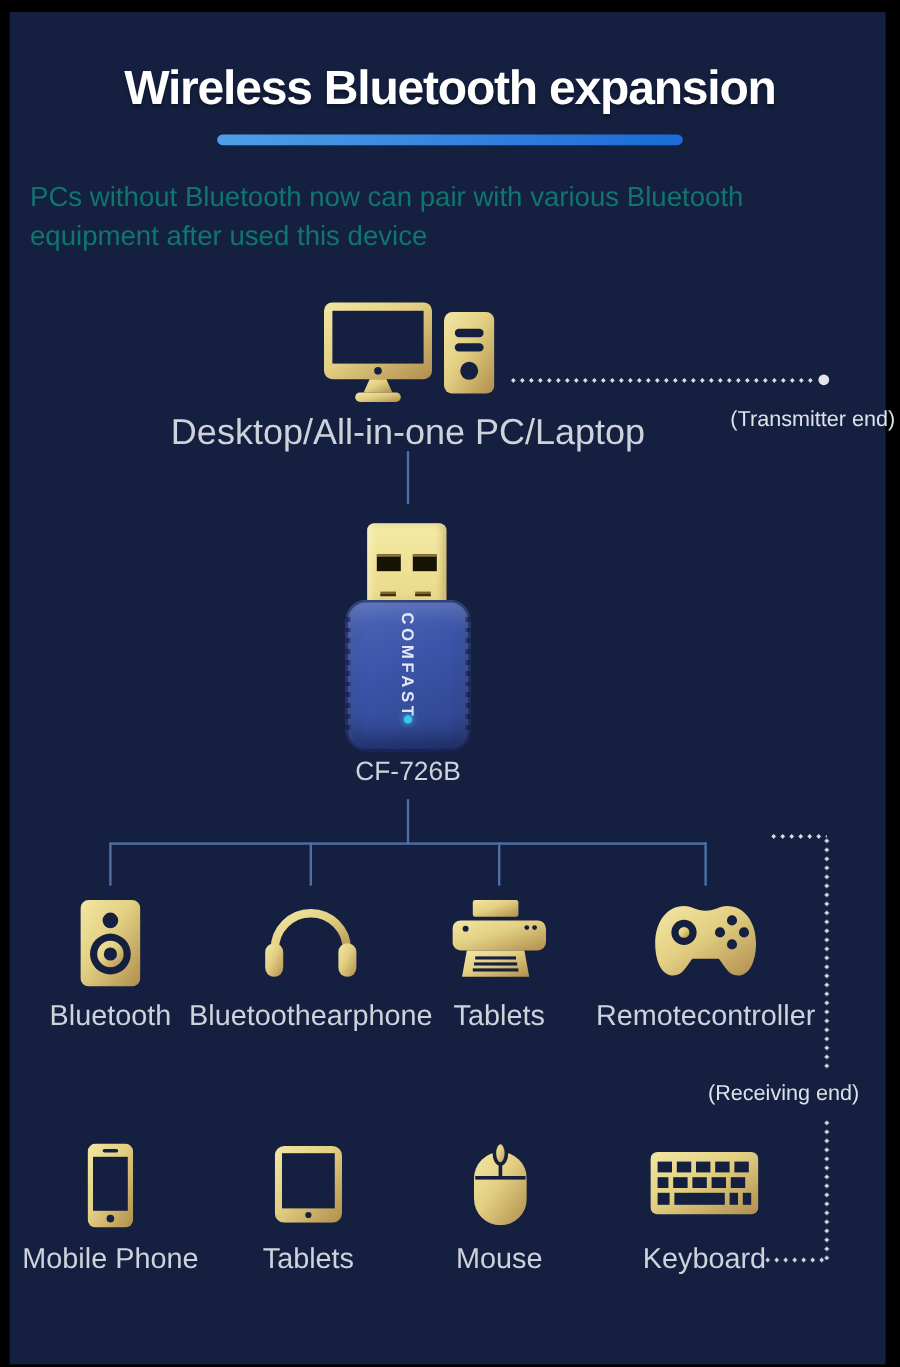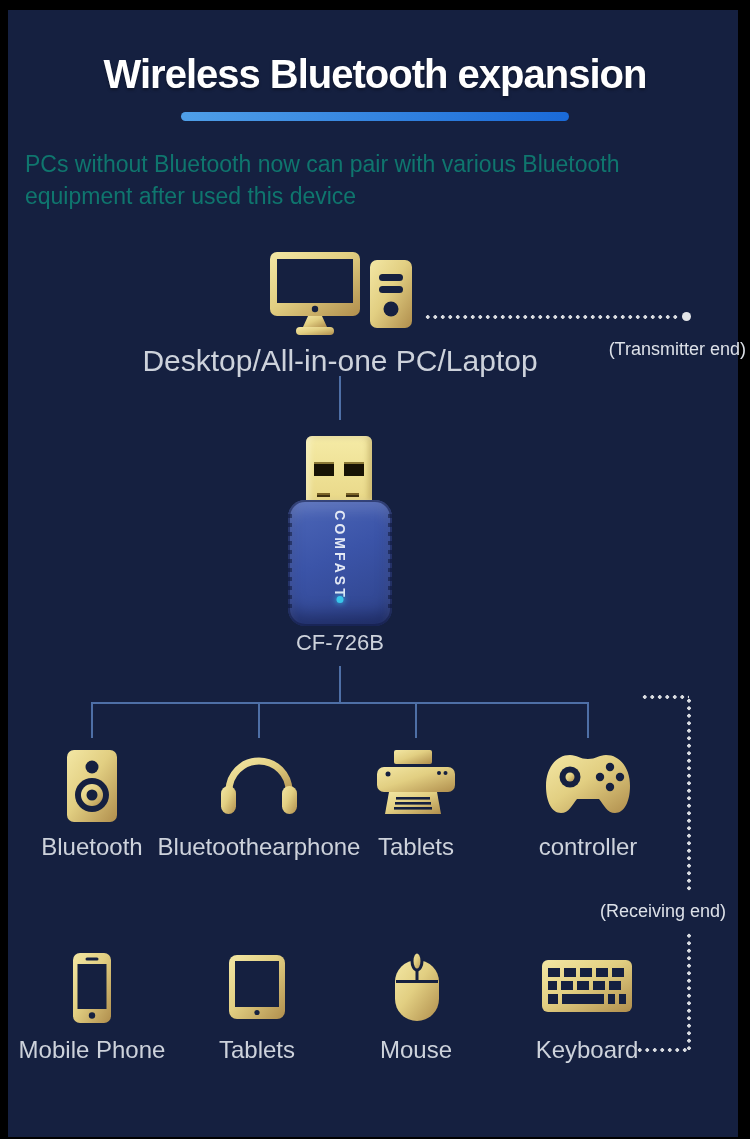--- a/index.html
+++ b/index.html
@@ -112,21 +112,21 @@
 
   <div class="abs solid-v" style="left:339px;top:666px;height:38px"></div>
   <div class="abs solid-h" style="left:92px;top:702px;width:497px"></div>
   <div class="abs solid-v" style="left:91px;top:702px;height:36px"></div>
   <div class="abs solid-v" style="left:258px;top:702px;height:36px"></div>
   <div class="abs solid-v" style="left:415px;top:702px;height:36px"></div>
   <div class="abs solid-v" style="left:587px;top:702px;height:36px"></div>
 
   <div class="abs dots-h" style="left:641px;top:695px;width:48px"></div>
   <div class="abs dots-v" style="left:687px;top:697px;height:196px"></div>
-  <div class="abs endlbl" style="left:590px;top:901px;width:136px;text-align:right">(Receiving end)</div>
+  <div class="abs endlbl" style="left:590px;top:901px;width:136px;text-align:left">(Receiving end)</div>
   <div class="abs dots-v" style="left:687px;top:932px;height:118px"></div>
   <div class="abs dots-h" style="left:636px;top:1048px;width:52px"></div>
 
   <svg class="abs" style="left:67px;top:750px" width="50" height="72" viewBox="0 0 50 72">
     <rect x="0" y="0" width="50" height="72" rx="7" fill="url(#gold)"></rect>
     <circle cx="25" cy="17" r="6.5" fill="#152040"></circle>
     <circle cx="25" cy="45" r="17" fill="#152040"></circle>
     <circle cx="25" cy="45" r="11" fill="url(#gold)"></circle>
     <circle cx="25" cy="45" r="5.5" fill="#152040"></circle>
   </svg>
@@ -162,20 +162,21 @@
   </div>
   <div class="abs lbl col-label" style="left:174px;top:833px">
     <span>Bluetooth</span>
     <span>earphone</span>
   </div>
   <div class="abs lbl col-label" style="left:331px;top:833px">
     <span>Tablets</span>
     <span></span>
   </div>
   <div class="abs lbl col-label" style="left:503px;top:833px">
+    <span>Remote</span>
     <span>controller</span>
   </div>
 
   <svg class="abs" style="left:73px;top:953px" width="38" height="70" viewBox="0 0 38 70">
     <rect x="0" y="0" width="38" height="70" rx="7" fill="url(#gold)"></rect>
     <rect x="12.5" y="4.5" width="13" height="3" rx="1.5" fill="#152040"></rect>
     <rect x="4.5" y="11" width="29" height="45" fill="#152040"></rect>
     <circle cx="19" cy="62.5" r="3.2" fill="#152040"></circle>
   </svg>
   <svg class="abs" style="left:229px;top:955px" width="56" height="64" viewBox="0 0 56 64">

